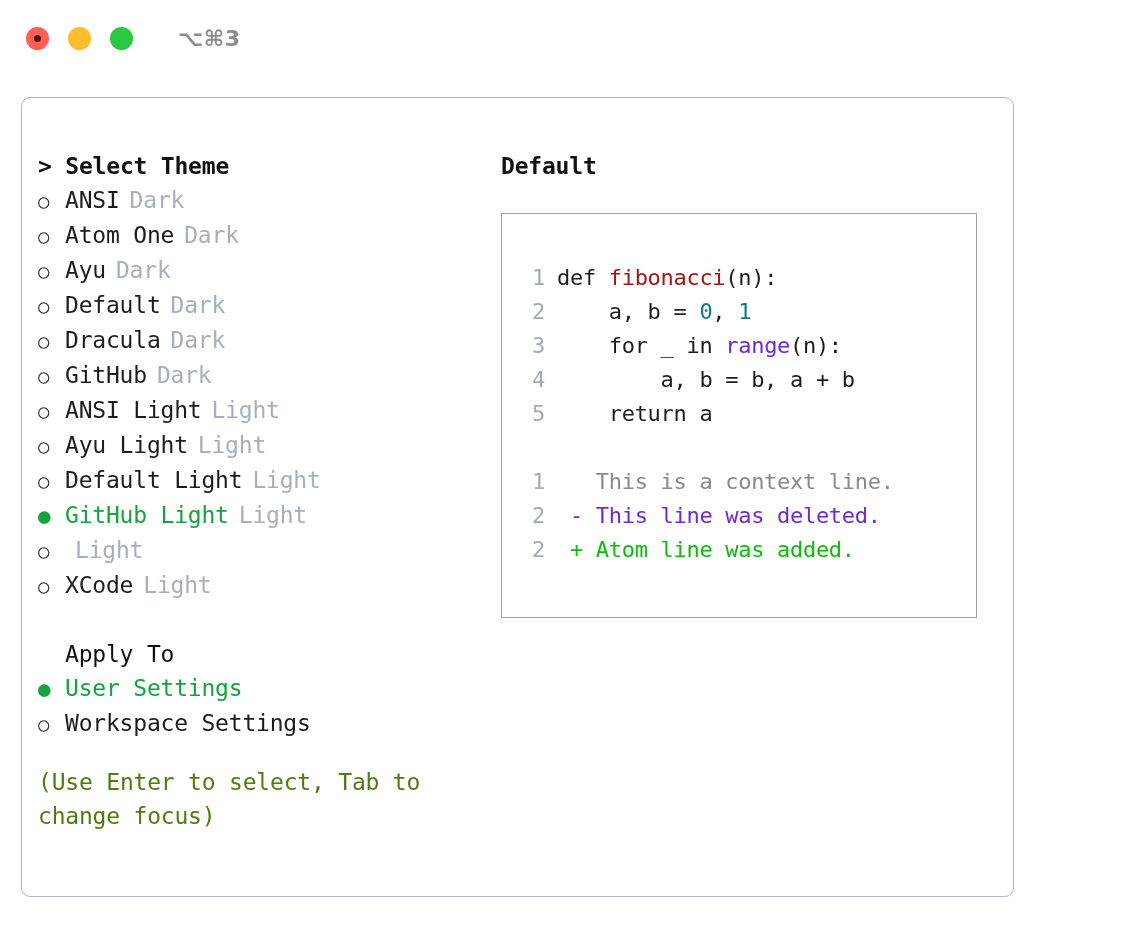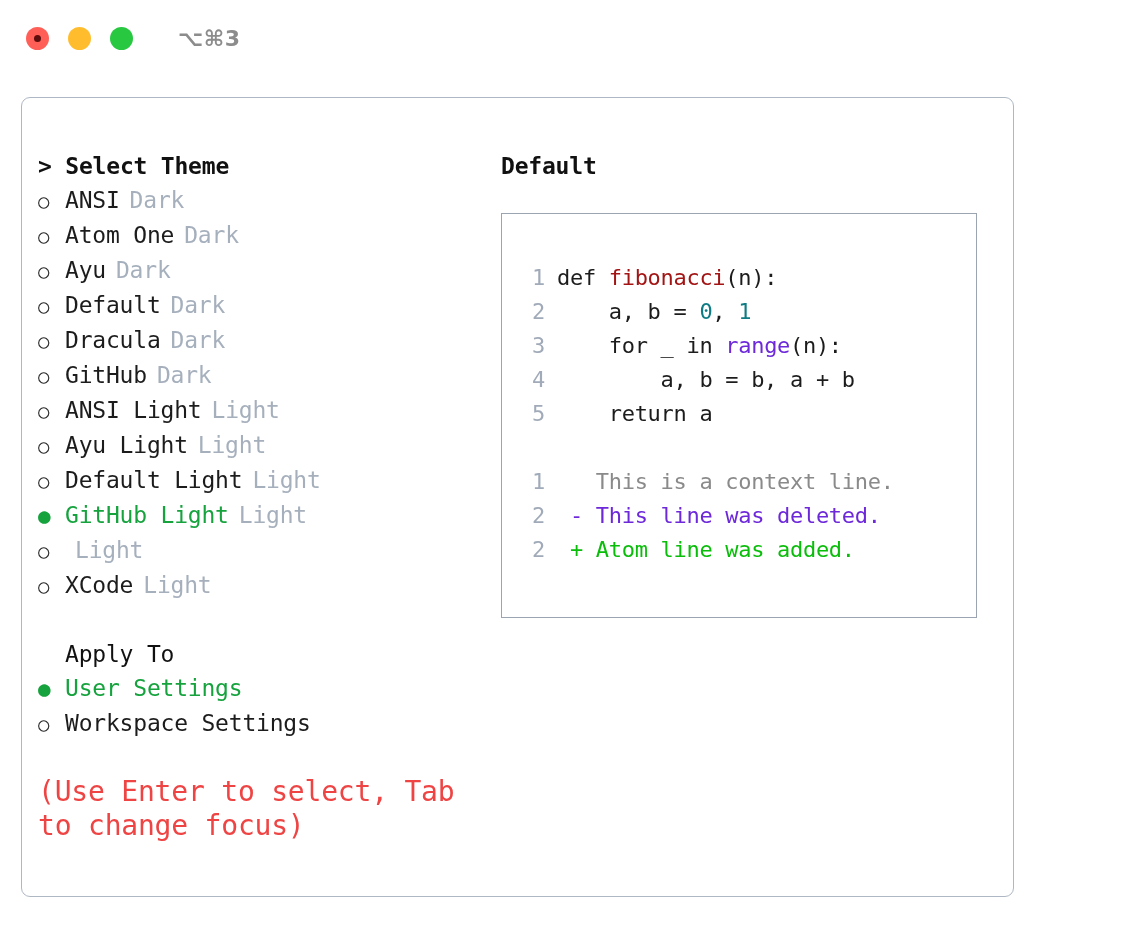--- a/index.html
+++ b/index.html
@@ -132,23 +132,23 @@
   .apply-head {
     font-size: 23px;
     color: #111111;
     line-height: 34px;
     padding-left: 27px;
     white-space: pre;
     letter-spacing: -0.2px;
   }
 
   .hint {
-    margin-top: 34px;
-    font-size: 28px;
-    color: #ef4444;
+    margin-top: 24px;
+    font-size: 23px;
+    color: #4d7c0f;
     line-height: 34px;
     width: 420px;
     letter-spacing: -0.2px;
   }
 
   
   .right-col {
     position: absolute;
     left: 479px;
     top: 51px;

